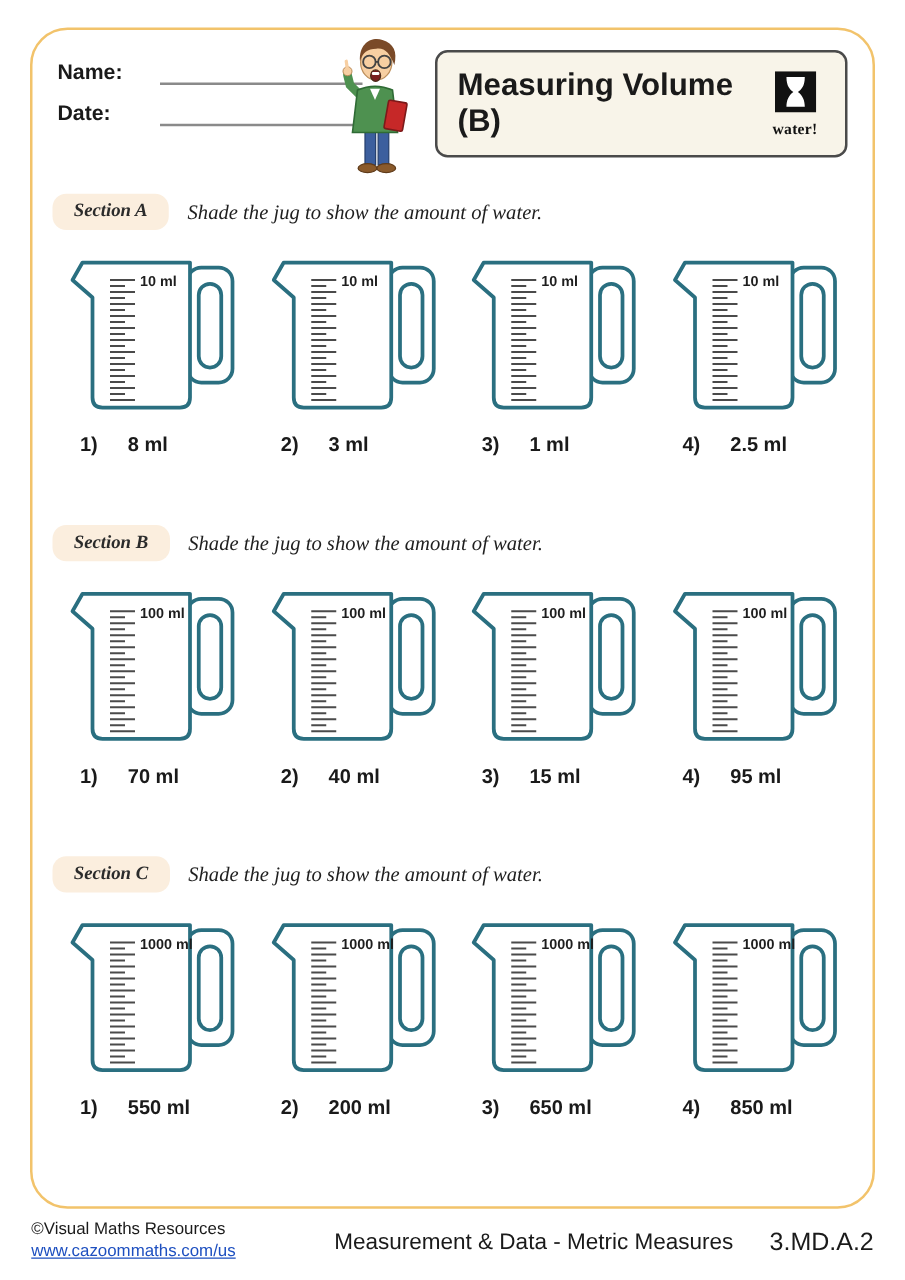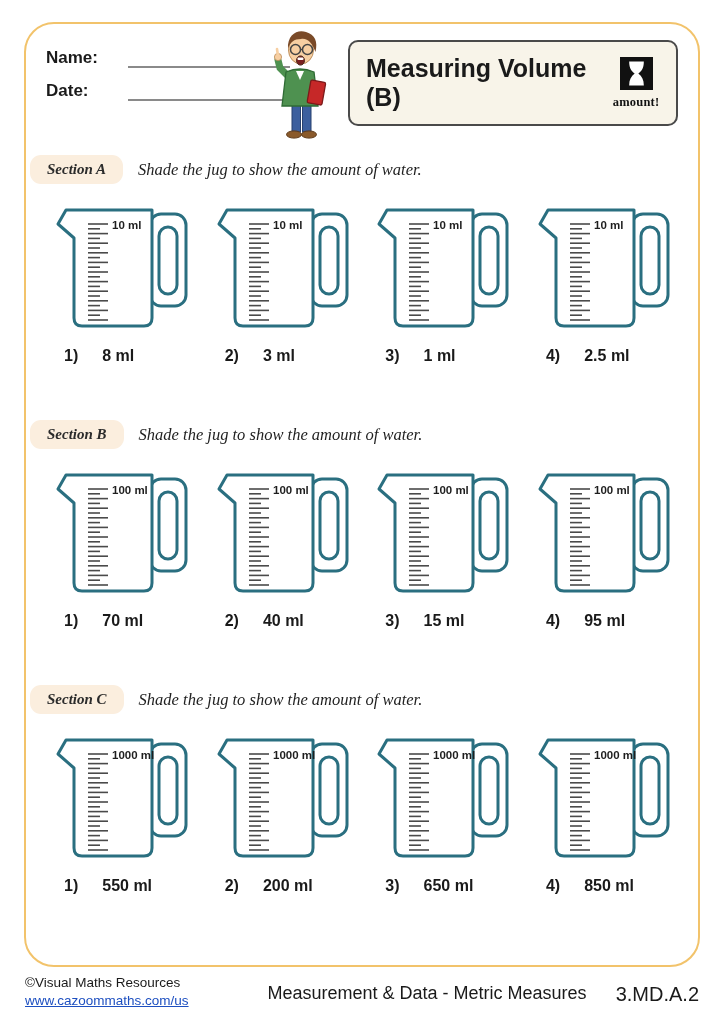--- a/index.html
+++ b/index.html
@@ -17,21 +17,21 @@
              background:#f8f4e9;border:2px solid #4a4a4a;border-radius:10px;
              display:flex;align-items:center;box-sizing:border-box;}
   .title{font-size:25px;font-weight:bold;line-height:1.18;margin:0 0 0 16px;width:225px;}
   .logo{position:absolute;right:12px;top:15px;width:56px;text-align:center;}
   .logo-mark{display:inline-block;line-height:0;}
   .logo-text{display:block;font-family:"Liberation Serif",serif;font-weight:bold;
              font-size:12.5px;color:#111;margin-top:1px;letter-spacing:0.2px;}
   
   .section{position:absolute;left:0;width:100%;}
   .sec-head{display:flex;align-items:center;}
-  .badge{margin-left:4px;background:#fbeede;border-radius:11px;padding:6px 17px;
+  .badge{margin-left:16px;background:#fbeede;border-radius:11px;padding:6px 17px;
          font-family:"Liberation Serif",serif;font-style:italic;font-weight:bold;
          font-size:15px;color:#2b2b2b;}
   .instruction{font-family:"Liberation Serif",serif;font-style:italic;font-size:16.5px;
                margin-left:15px;color:#1f1f1f;}
   .jug-row{display:flex;justify-content:space-between;margin-top:18px;
            padding:0 22px 0 26px;}
   .jug-fig{width:142px;}
   .caption{margin-top:9px;font-weight:bold;font-size:16px;display:flex;padding-left:12px;}
   .caption .q-val{margin-left:24px;}
   
@@ -87,21 +87,21 @@
 
     <div class="title-box">
       <h1 class="title">Measuring Volume (B)</h1>
       <div class="logo">
         <span class="logo-mark">
           <svg viewBox="0 0 36 36" width="33" height="33">
             <rect width="36" height="36" fill="#111111"></rect>
             <path d="M10 5 H26 C26 13 23 16 20 18 C24 21 26 25 26 31 H10 C10 25 12 21 16 18 C13 16 10 13 10 5 Z" fill="#ffffff"></path>
           </svg>
         </span>
-        <span class="logo-text">amount!</span>
+        <span class="logo-text">water!</span>
       </div>
     </div>
 
     <div id="sections">
         <div class="section" style="top: 131px;">
           <div class="sec-head">
             <span class="badge">Section A</span>
             <span class="instruction">Shade the jug to show the amount of water.</span>
           </div>
           <div class="jug-row">

